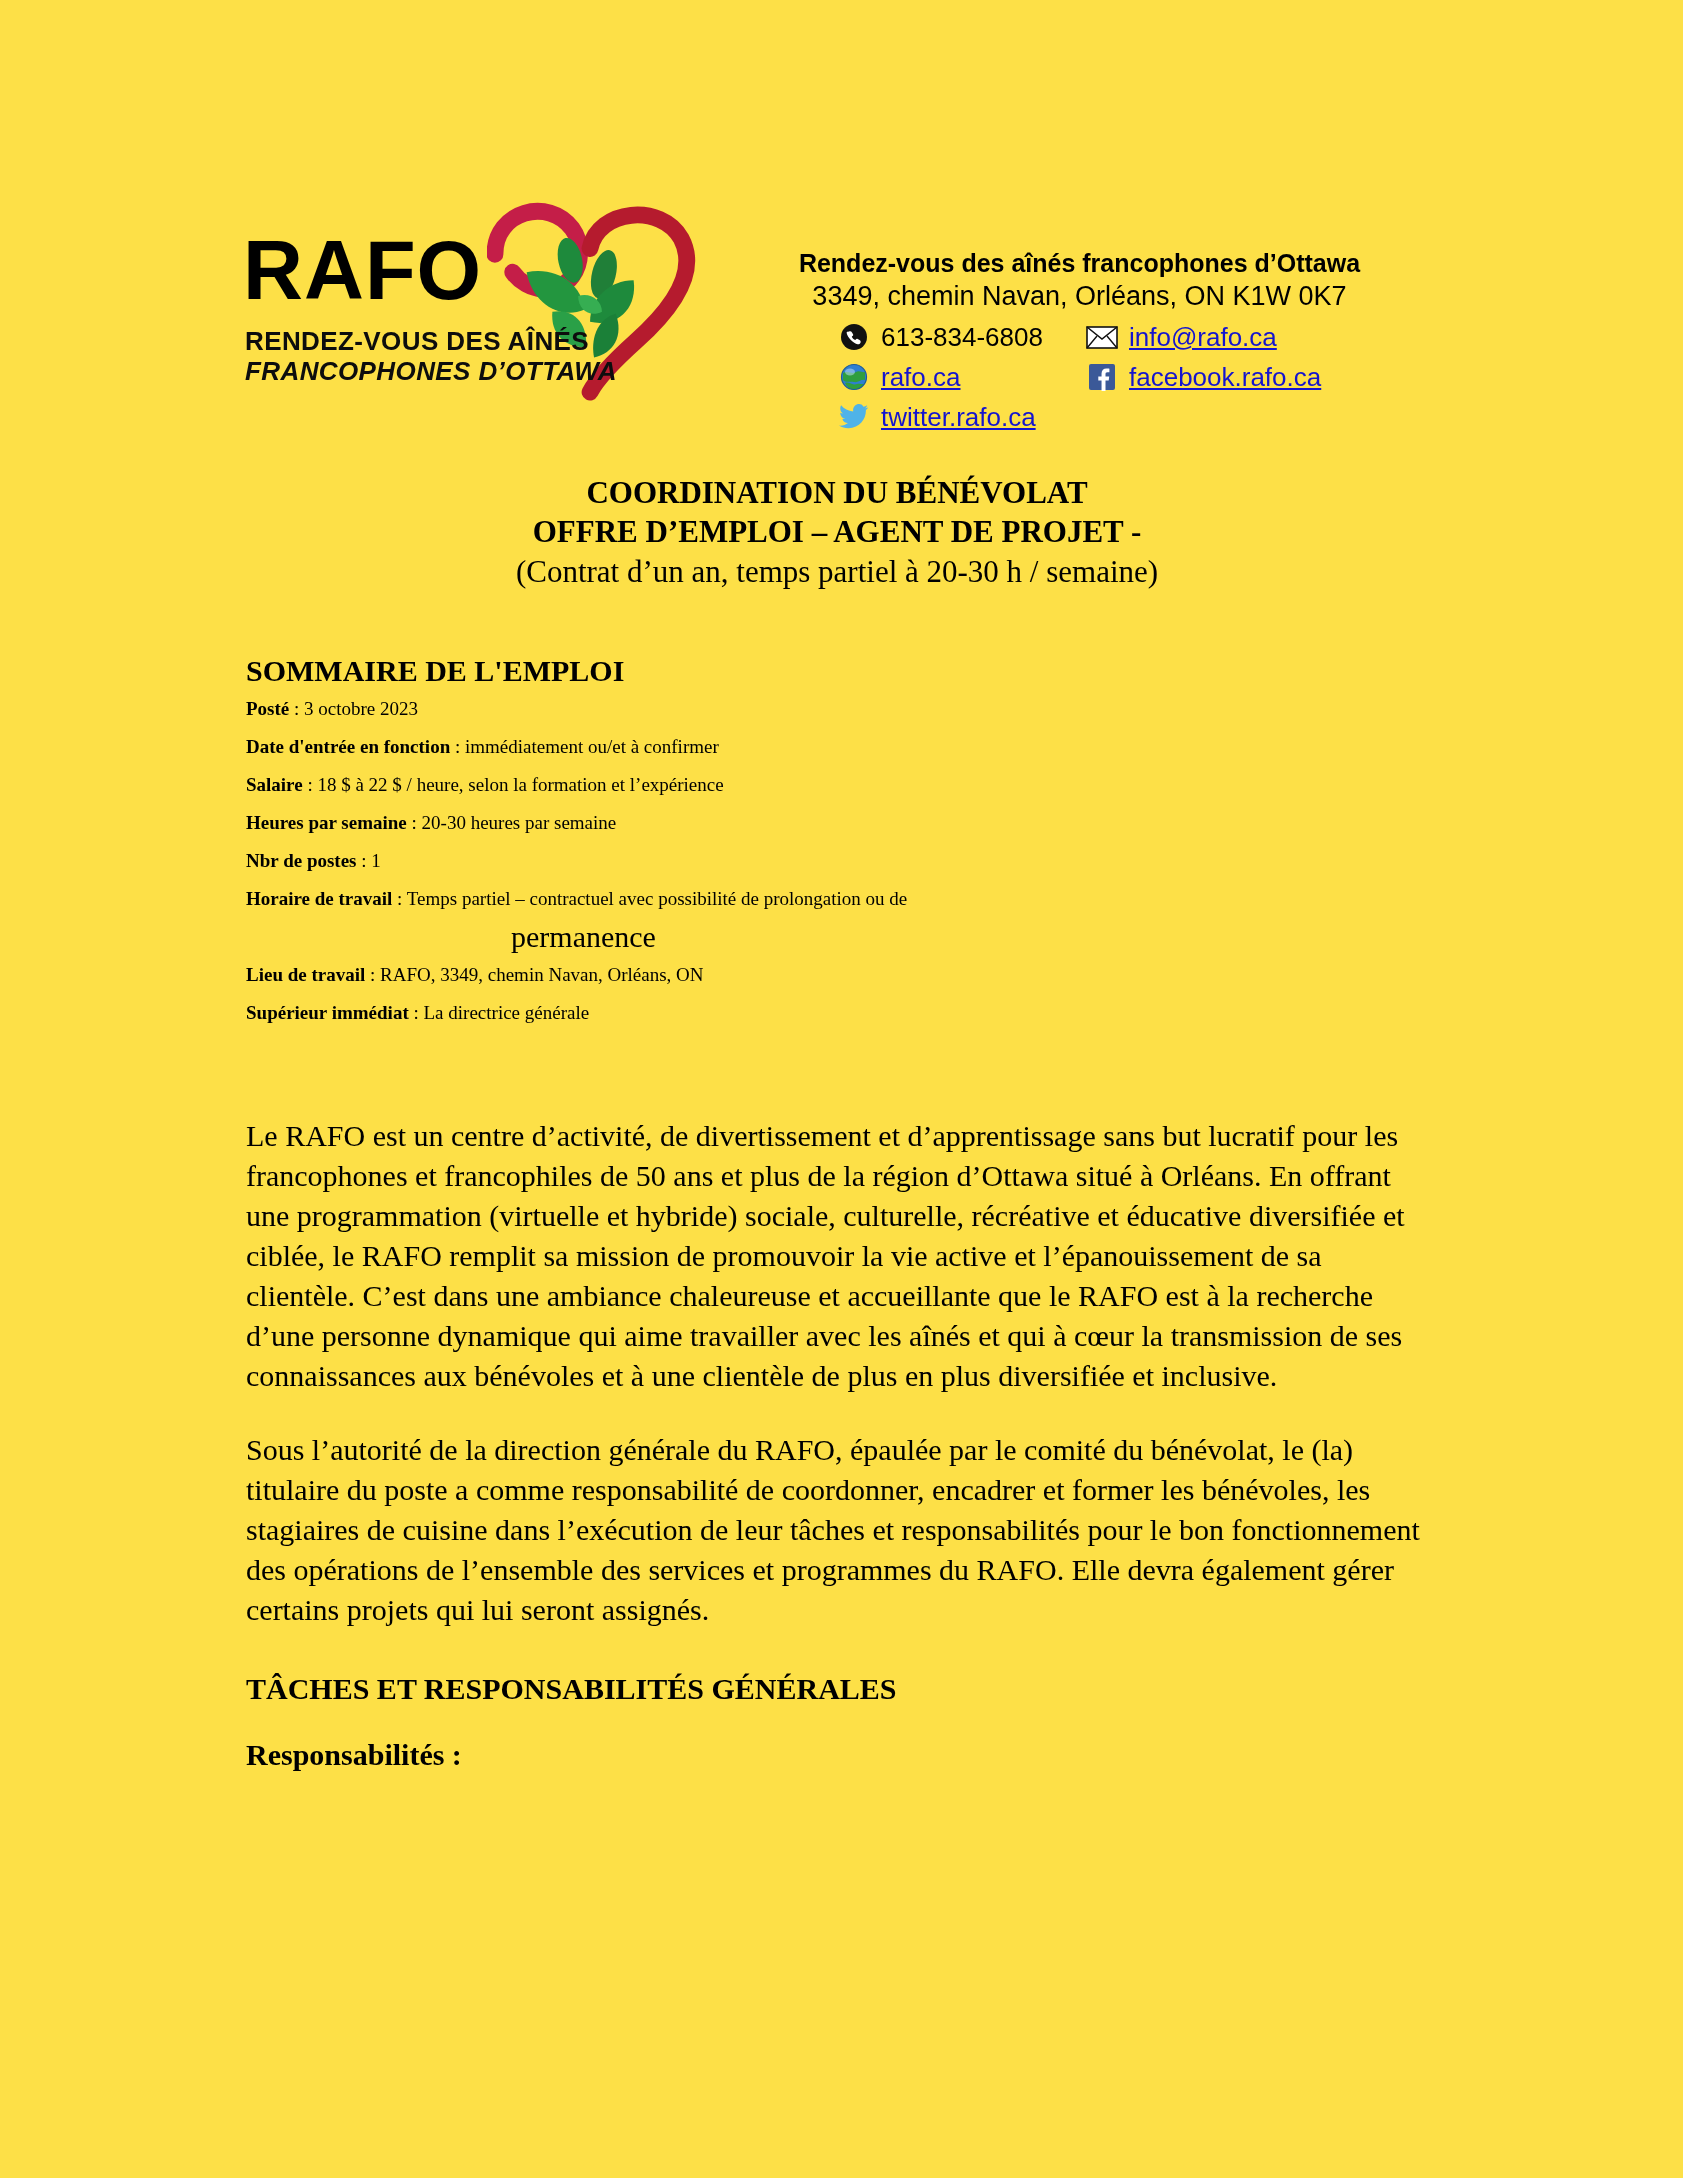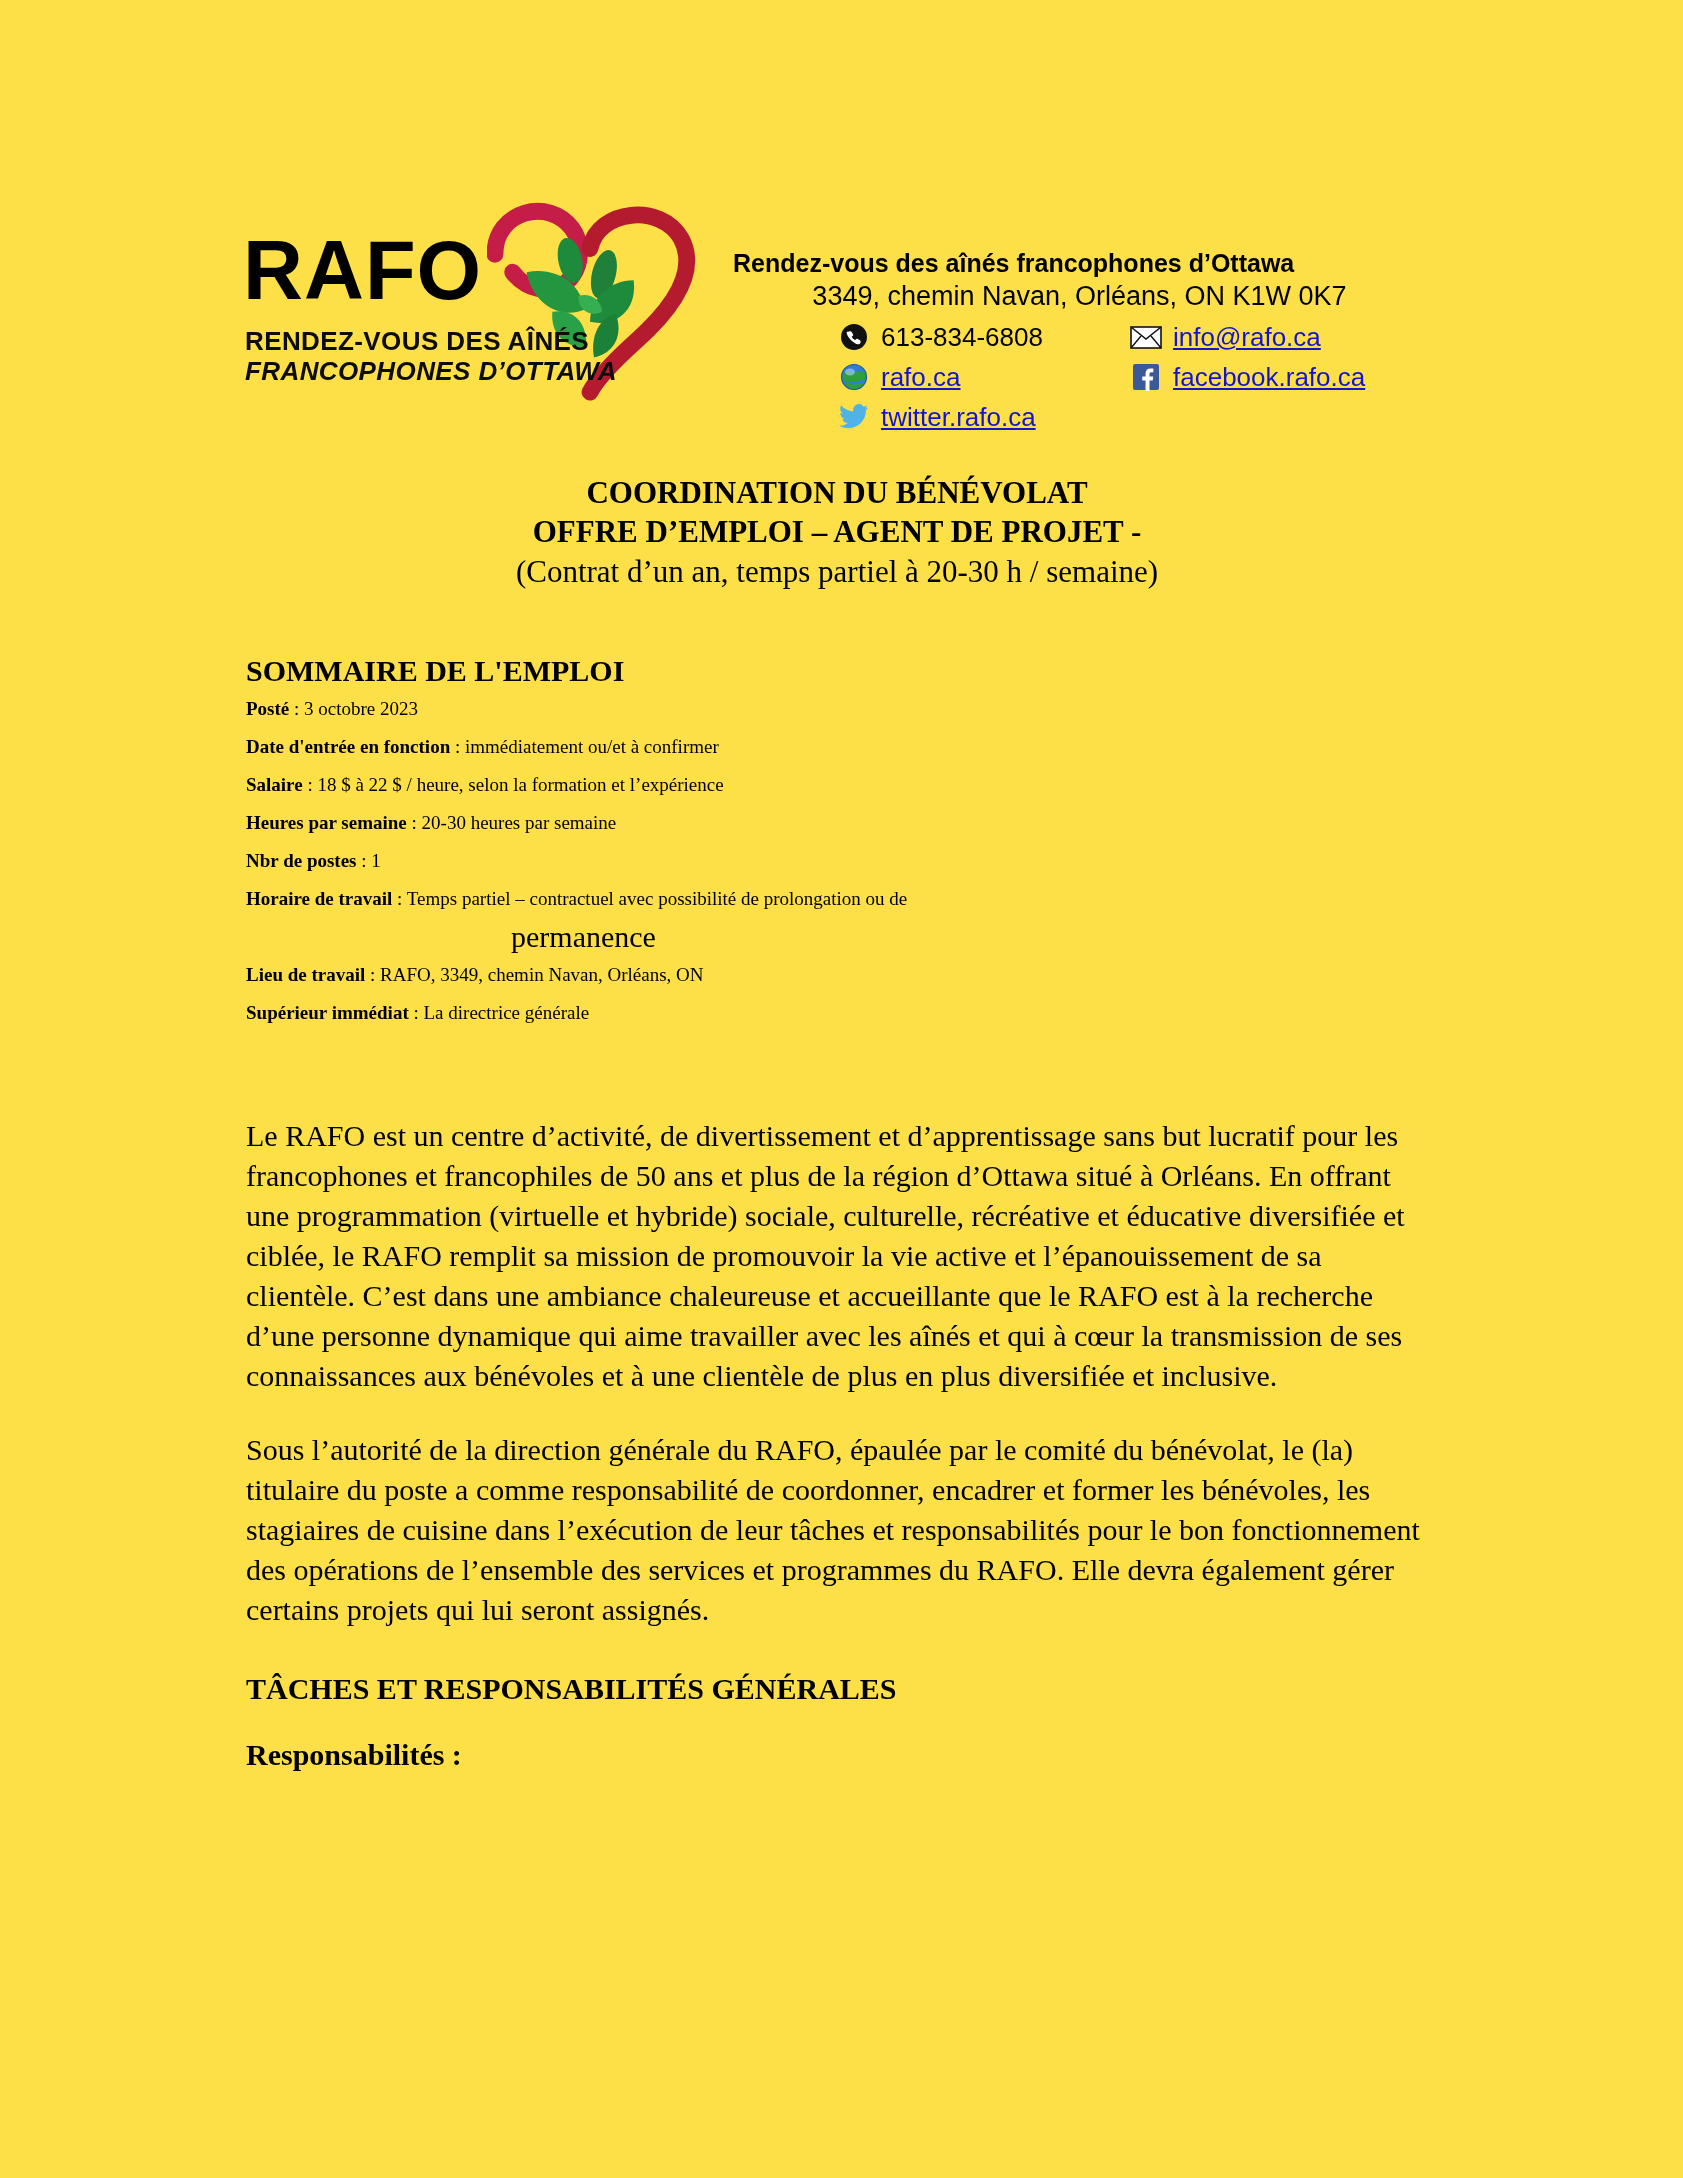--- a/index.html
+++ b/index.html
@@ -73,20 +73,21 @@
     position: absolute;
     left: 733px;
     top: 248px;
     width: 693px;
   }
   .contact-org {
     font-family: "Liberation Sans", "DejaVu Sans", sans-serif;
     font-weight: bold;
     font-size: 25px;
     line-height: 30px;
+    text-align: center;
     white-space: nowrap;
     color: #000000;
   }
   .contact-addr {
     font-family: "Liberation Sans", "DejaVu Sans", sans-serif;
     font-size: 27px;
     line-height: 34px;
     text-align: center;
     white-space: nowrap;
     color: #000000;
@@ -94,21 +95,20 @@
   }
   .contact-grid {
     margin-top: 4px;
     margin-left: 104px;
     width: 554px;
   }
   .contact-row {
     display: flex;
     align-items: center;
     height: 40px;
-    gap: 44px;
   }
   .cell {
     display: flex;
     align-items: center;
     white-space: nowrap;
   }
   .cell.left { width: 248px; }
   .c-icon {
     width: 34px;
     height: 30px;

